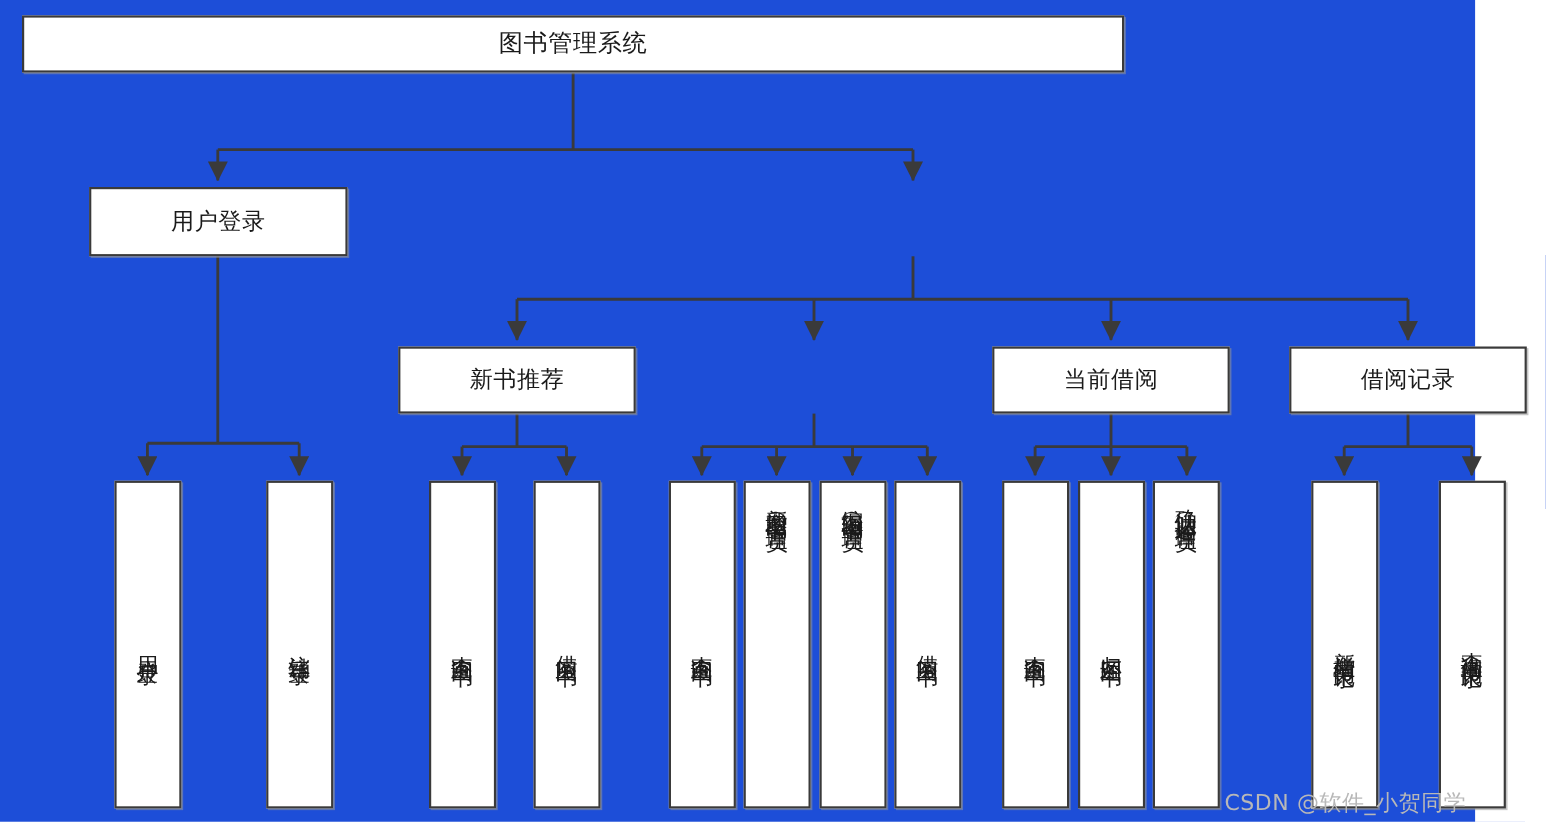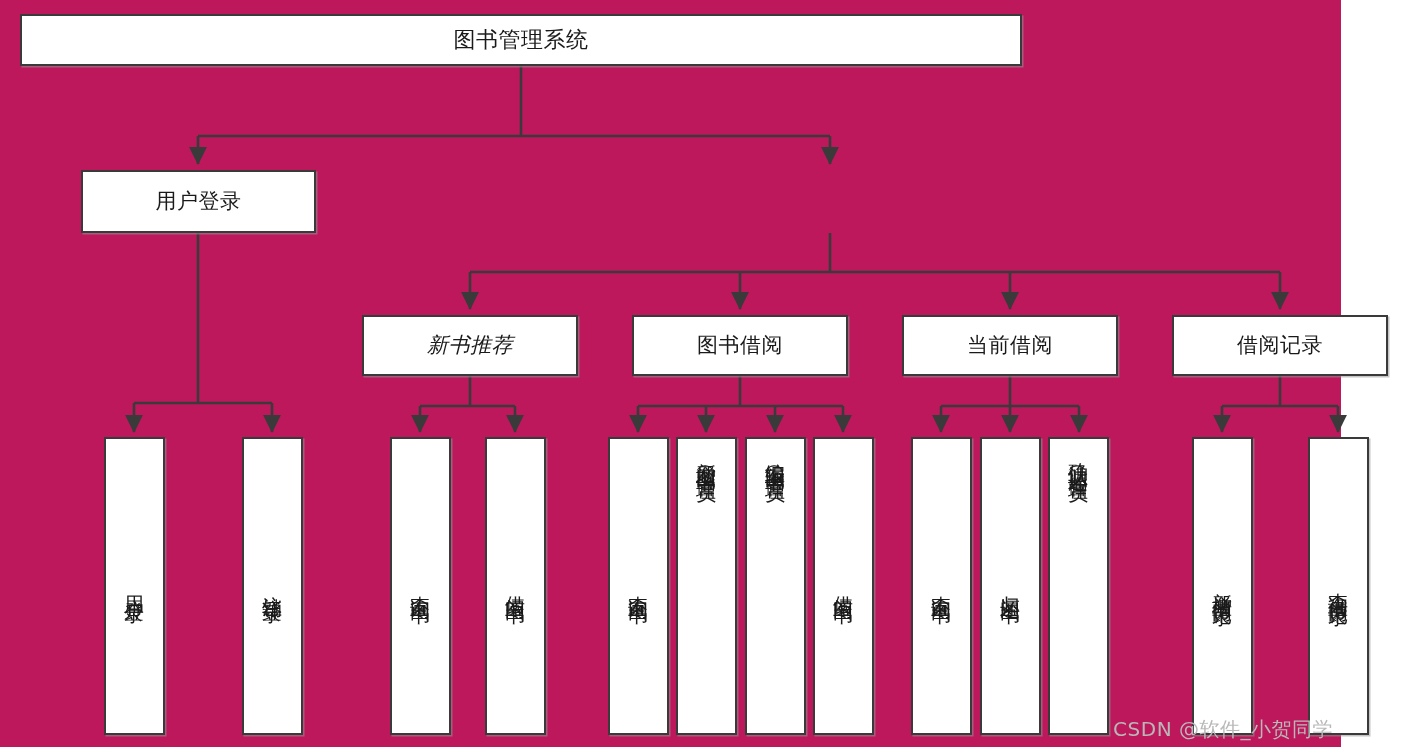--- a/index.html
+++ b/index.html
@@ -10,21 +10,21 @@
   body {
     width: 1405px;
     height: 747px;
     overflow: hidden;
     font-family: "DejaVu Sans", "Liberation Sans", sans-serif;
   }
   #diagram-root {
     position: relative;
     width: 1341px;
     height: 747px;
-    background: #be185d;
+    background: #1d4ed8;
   }
   svg.edges {
     position: absolute;
     left: 0;
     top: 0;
     width: 1405px;
     height: 747px;
     pointer-events: none;
   }
   .node {
@@ -133,25 +133,22 @@
   </svg>
 
   <div class="node horiz root" style="left:20px; top:14px; width:1002px; height:52px;">
     <span class="lbl">图书管理系统</span>
   </div>
 
   <div class="node horiz" style="left:81px; top:170px; width:235px; height:63px;">
     <span class="lbl">用户登录</span>
   </div>
 
-  <div class="node horiz" style="left:362px; top:315px; width:216px; height:61px;font-style:italic;">
+  <div class="node horiz" style="left:362px; top:315px; width:216px; height:61px;">
     <span class="lbl">新书推荐</span>
-  </div>
-  <div class="node horiz" style="left:632px; top:315px; width:216px; height:61px;">
-    <span class="lbl">图书借阅</span>
   </div>
   <div class="node horiz" style="left:902px; top:315px; width:216px; height:61px;">
     <span class="lbl">当前借阅</span>
   </div>
   <div class="node horiz" style="left:1172px; top:315px; width:216px; height:61px;">
     <span class="lbl">借阅记录</span>
   </div>
 
   <div class="node vert mid" style="left:104px; top:437px; width:61px; height:298px;">
     <span class="lbl">用户登录</span>

